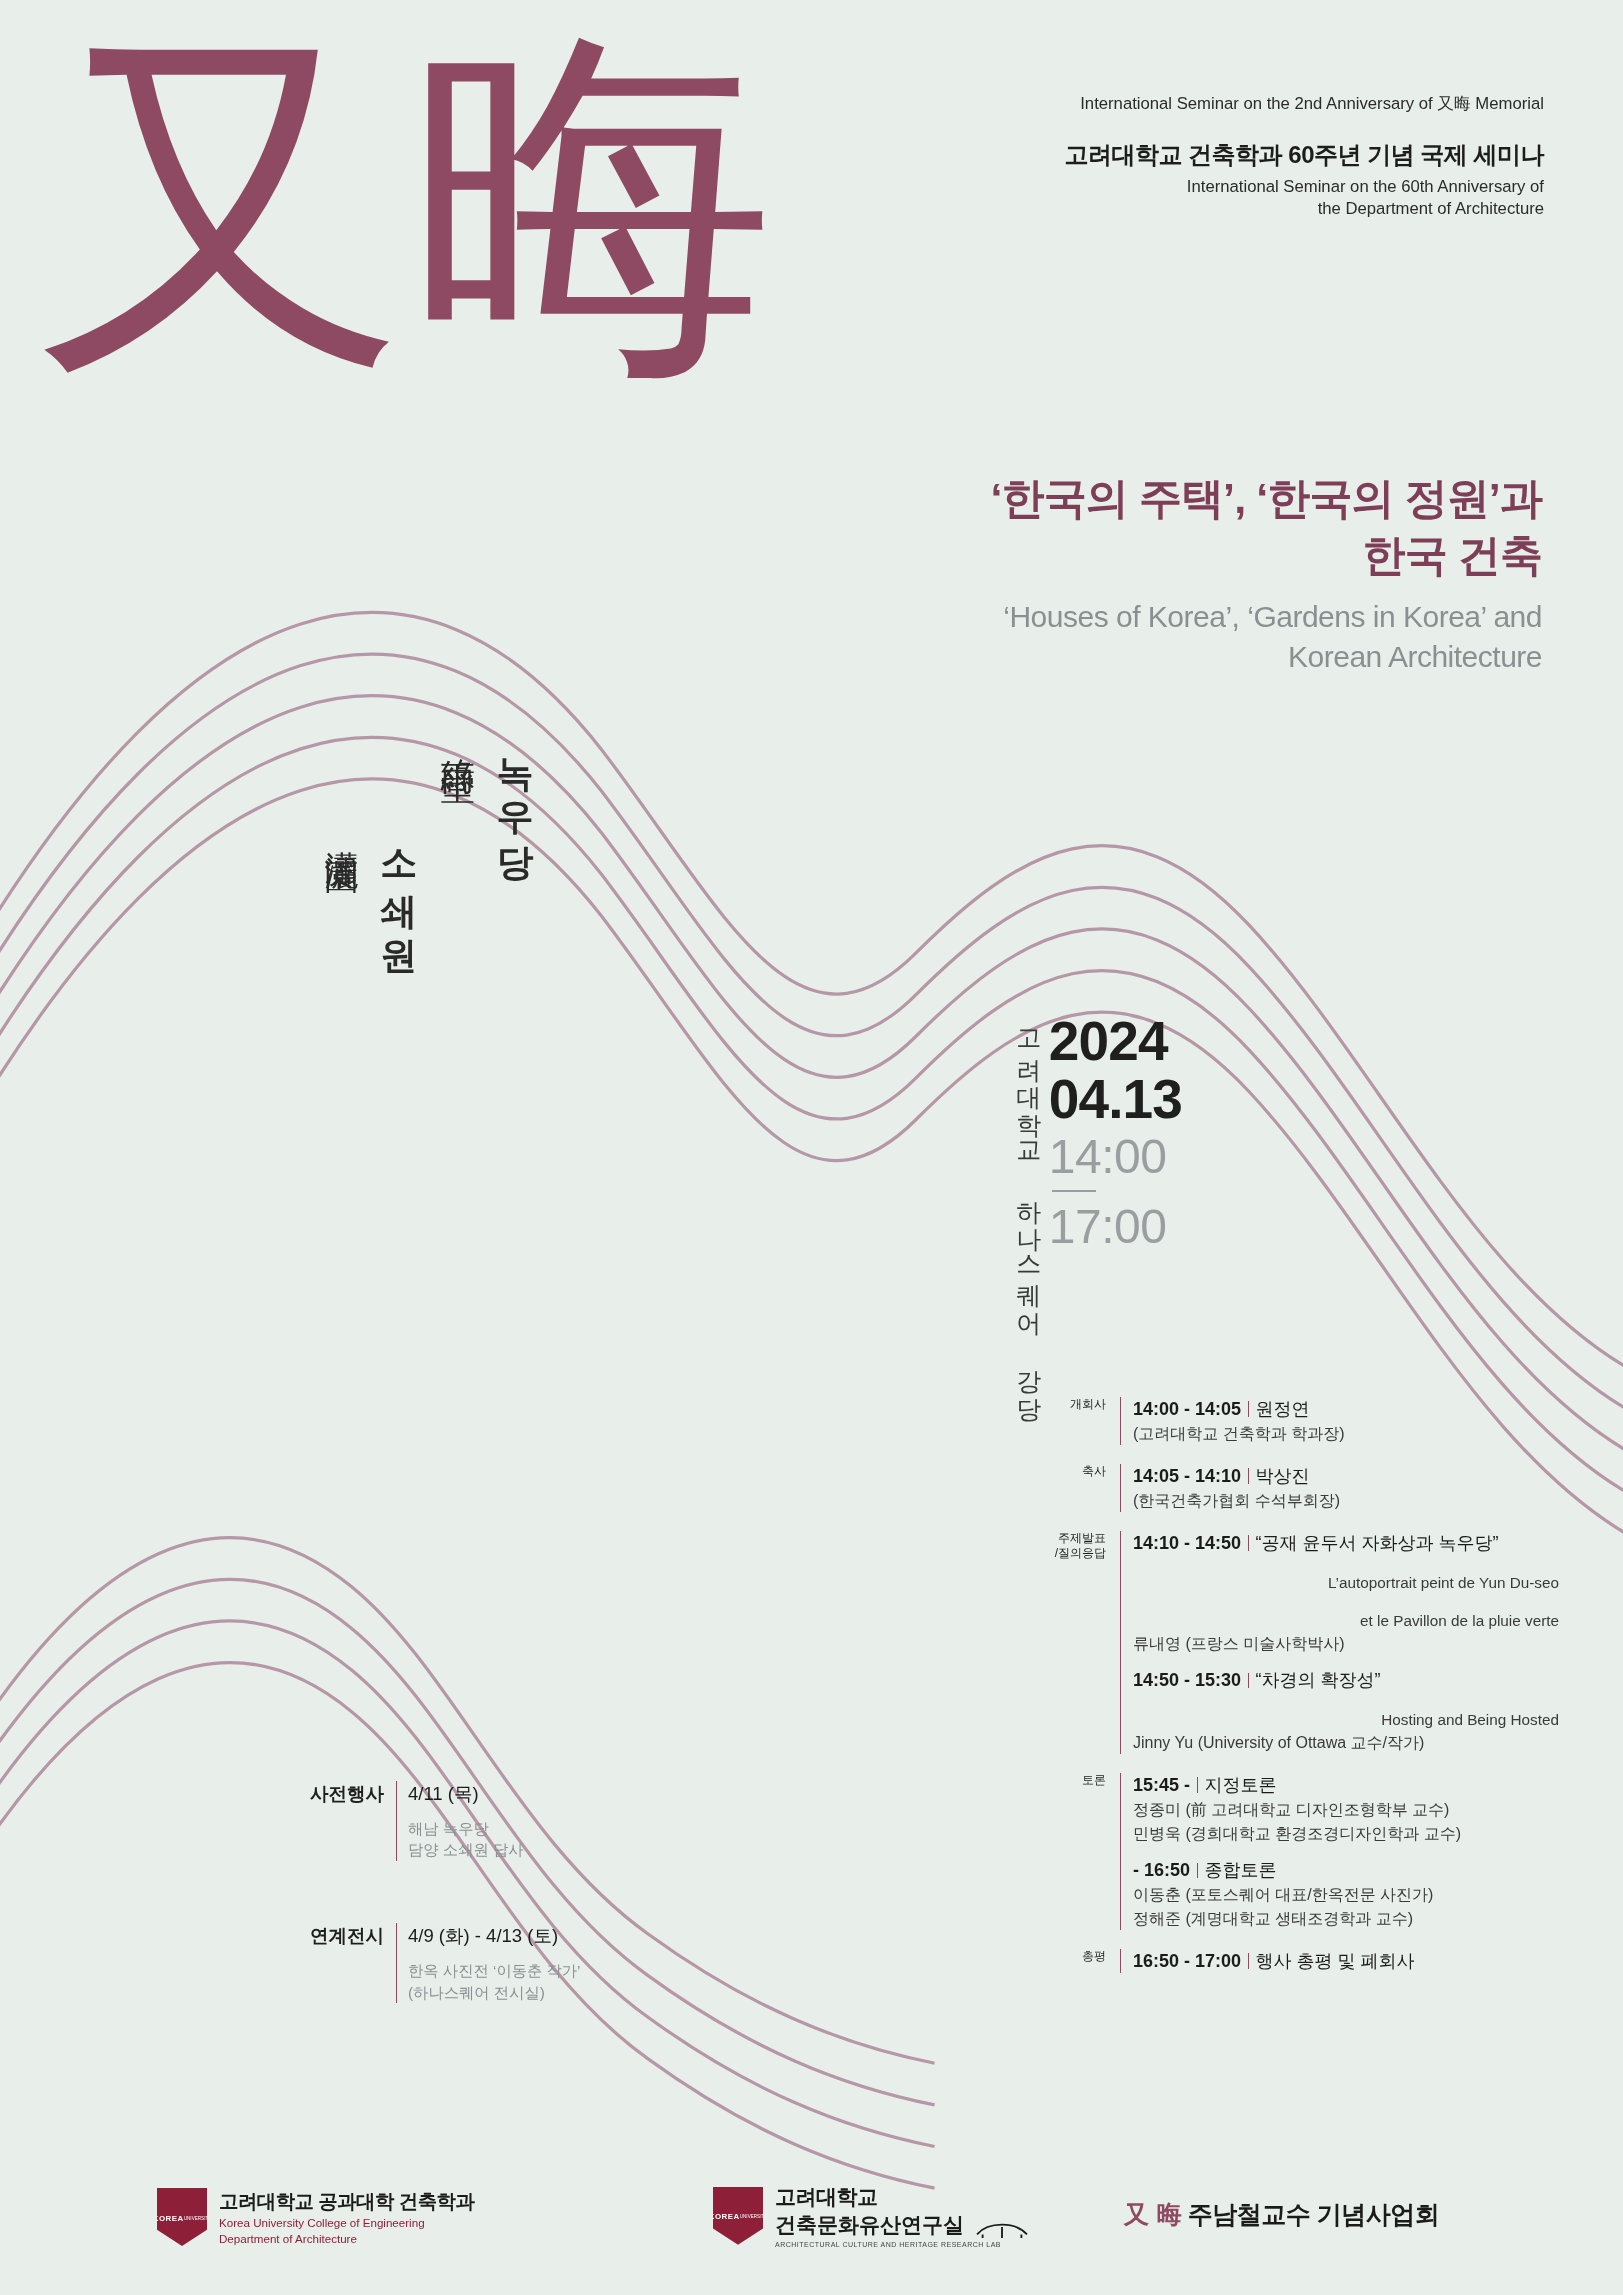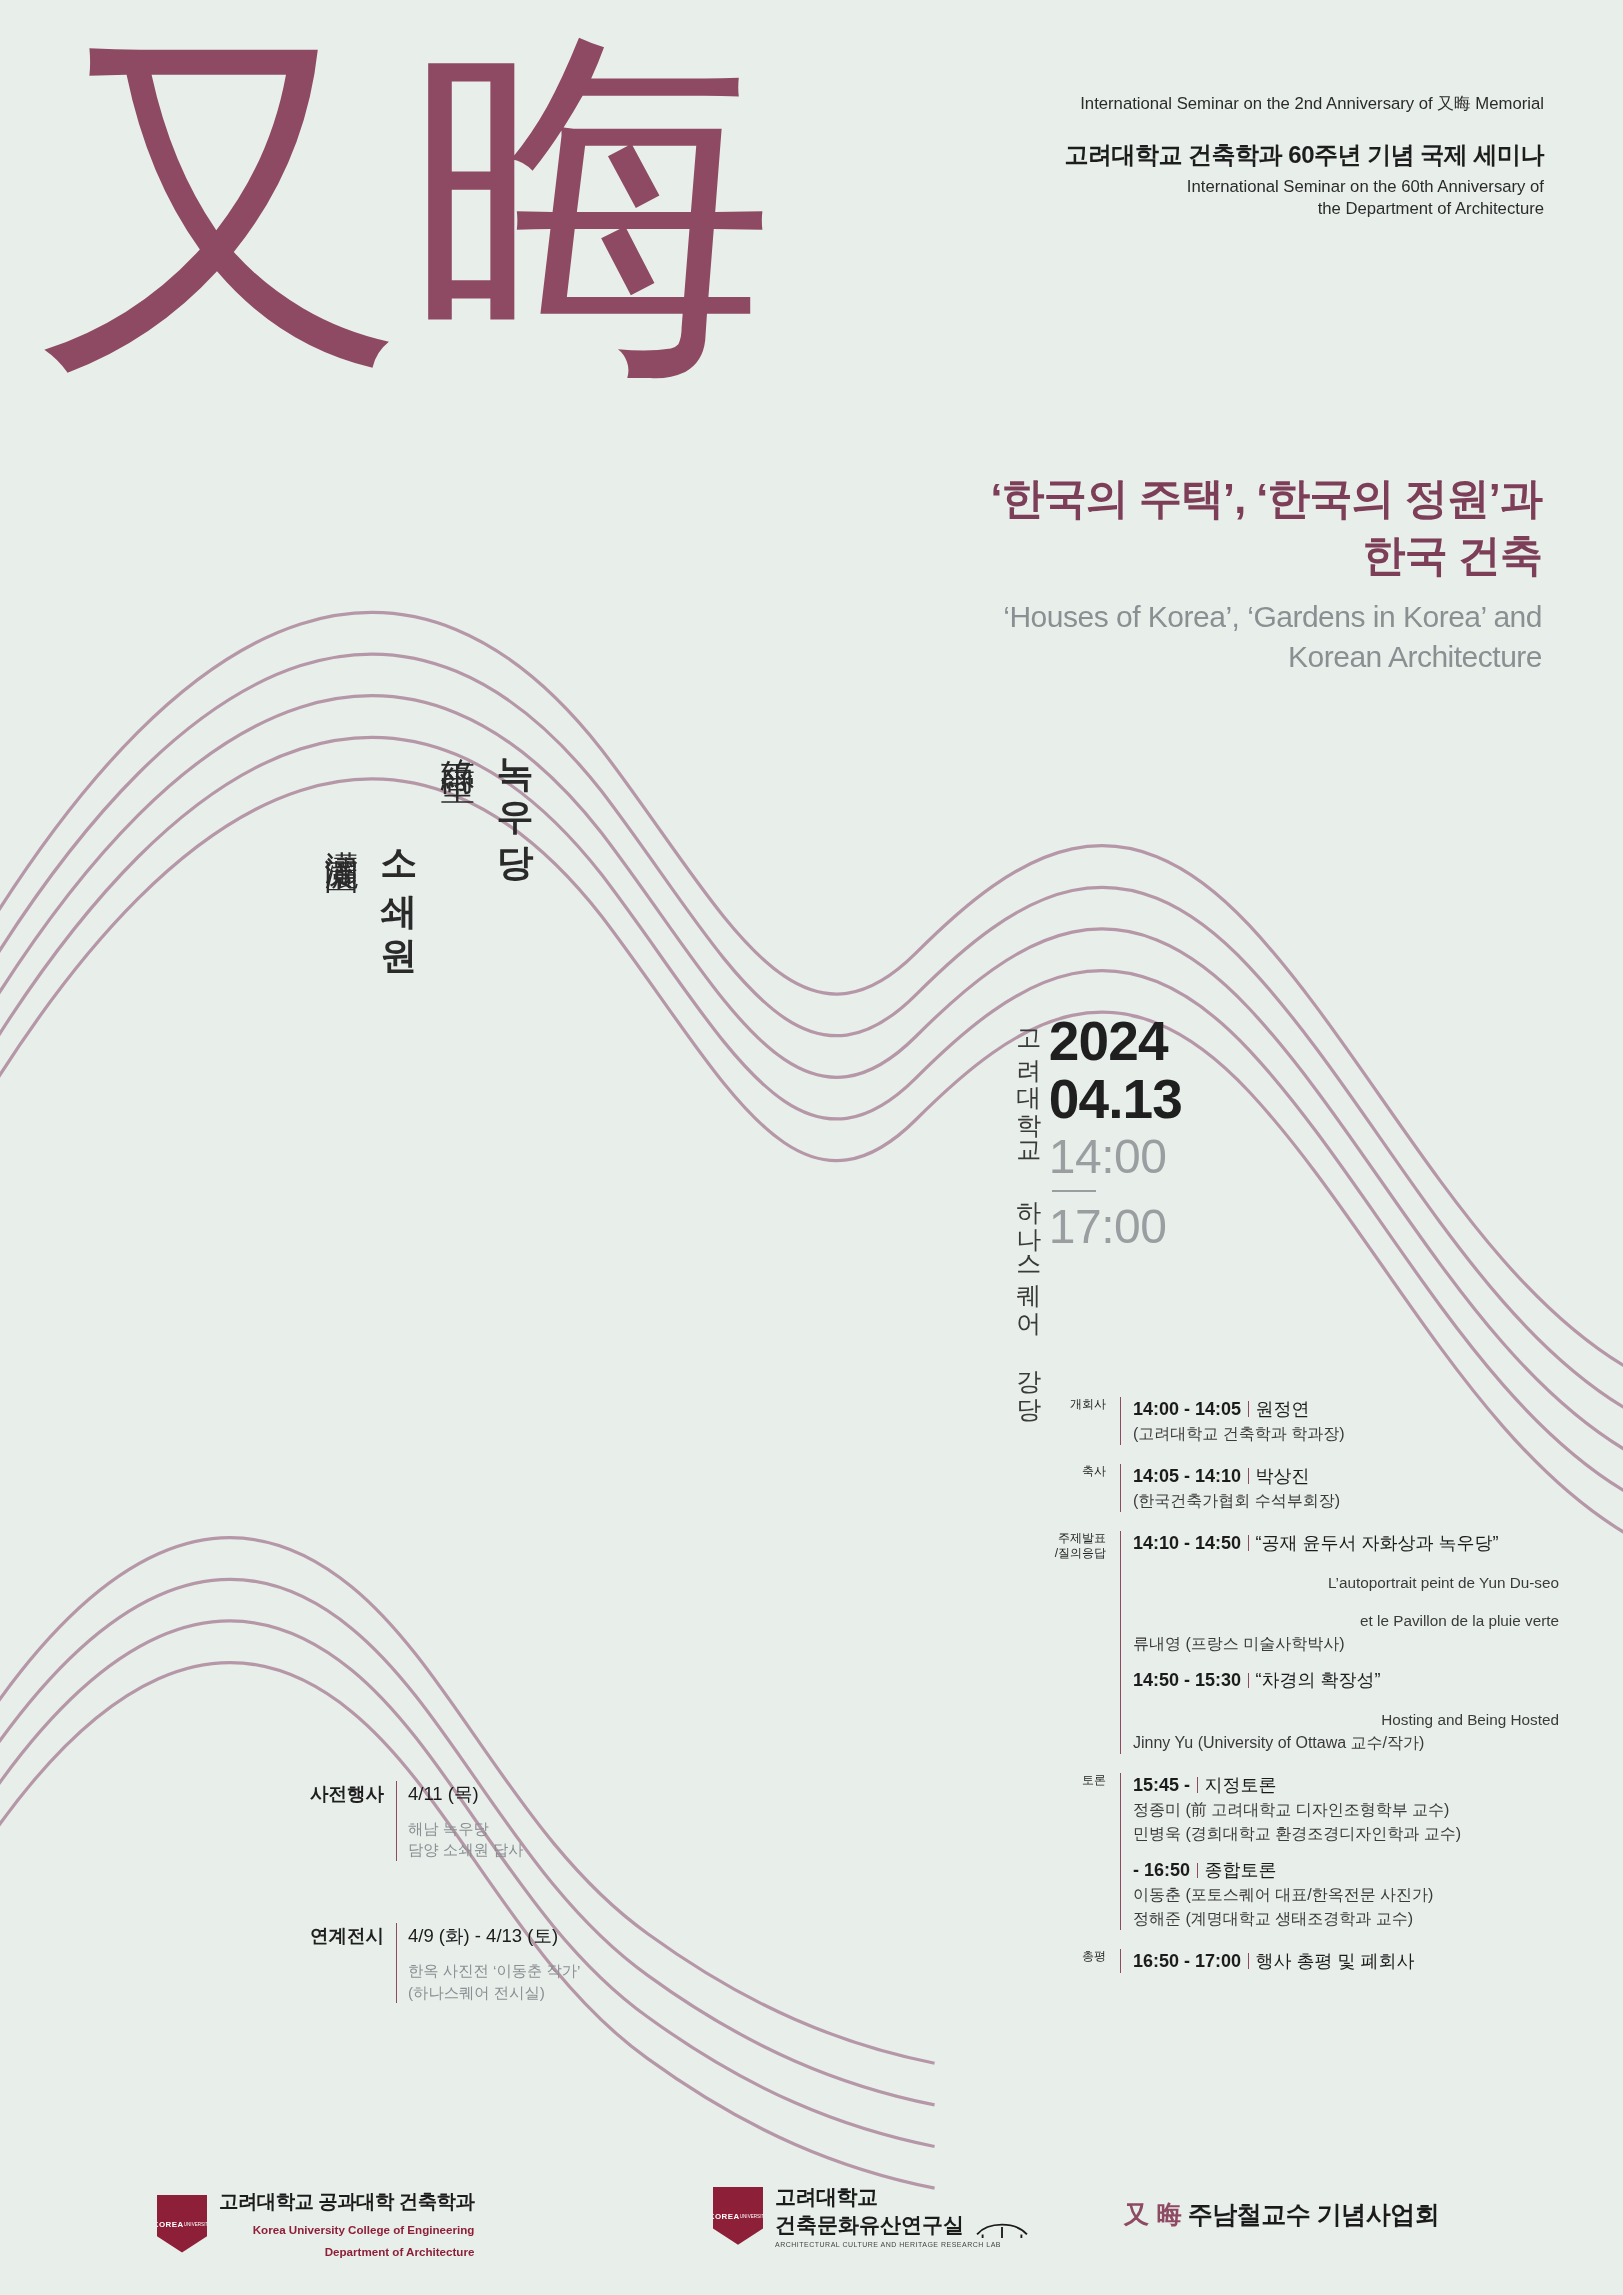--- a/index.html
+++ b/index.html
@@ -122,21 +122,21 @@
   .lg3{left:1124px;top:23px;}
   .crest{
     width:50px;height:58px;background:#8e1f38;
     clip-path:polygon(0 0,100% 0,100% 72%,50% 100%,0 72%);
     color:#fff;font-size:7.9px;display:flex;flex-direction:row;
     align-items:center;justify-content:center;line-height:1.2;text-align:center;
     font-weight:bold;letter-spacing:0.5px;padding-top:2.8px;box-sizing:border-box;
   }
   .crest small{font-size:4.6px;font-weight:normal;letter-spacing:0;}
   .logo-text-ko{font-size:19.4px;font-weight:bold;color:#1b1b1b;letter-spacing:-0.5px;}
-  .logo-text-en{font-size:11.6px;font-weight:bold;color:#8e1f38;line-height:1.3;margin-top:7px;text-align:right;}
+  .logo-text-en{font-size:11.6px;font-weight:normal;color:#8e1f38;line-height:1.3;margin-top:0;}
   .lg2 .logo-text-ko{font-size:21px;}
   .lg2 .logo-sub{font-size:21px;font-weight:bold;color:#1b1b1b;}
   .lg2 .logo-tiny{font-size:7px;color:#444;letter-spacing:0.5px;margin-top:1.9px;}
   .sponsor{font-size:25px;font-weight:bold;color:#1b1b1b;letter-spacing:-0.5px;}
   .sponsor .hanja{font-family:"DejaVu Serif", serif;color:#8e4a63;margin-right:6.5px;}
   .hanok{width:56px;height:24px;position:relative;}
 </style>
 </head>
 <body>
 

